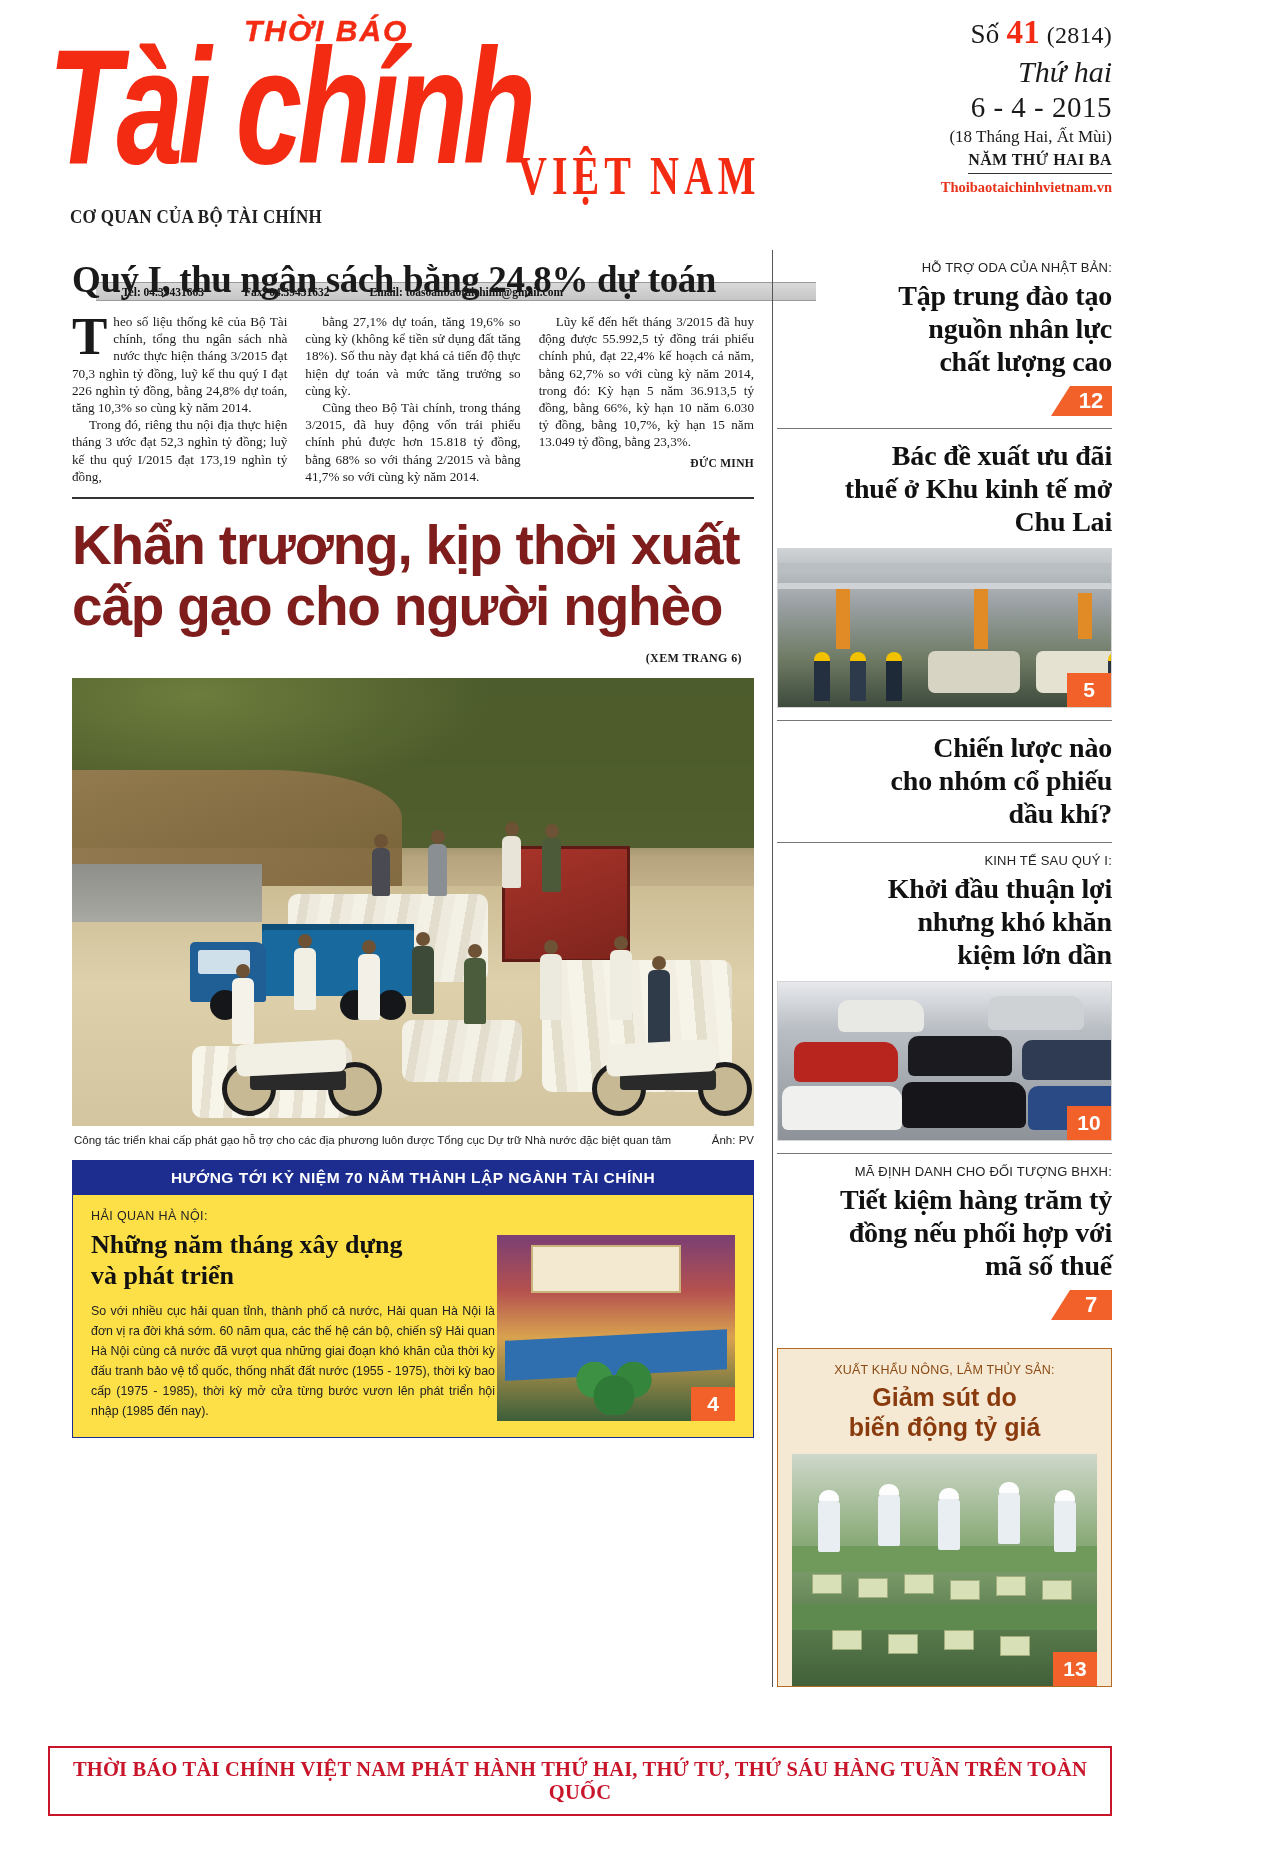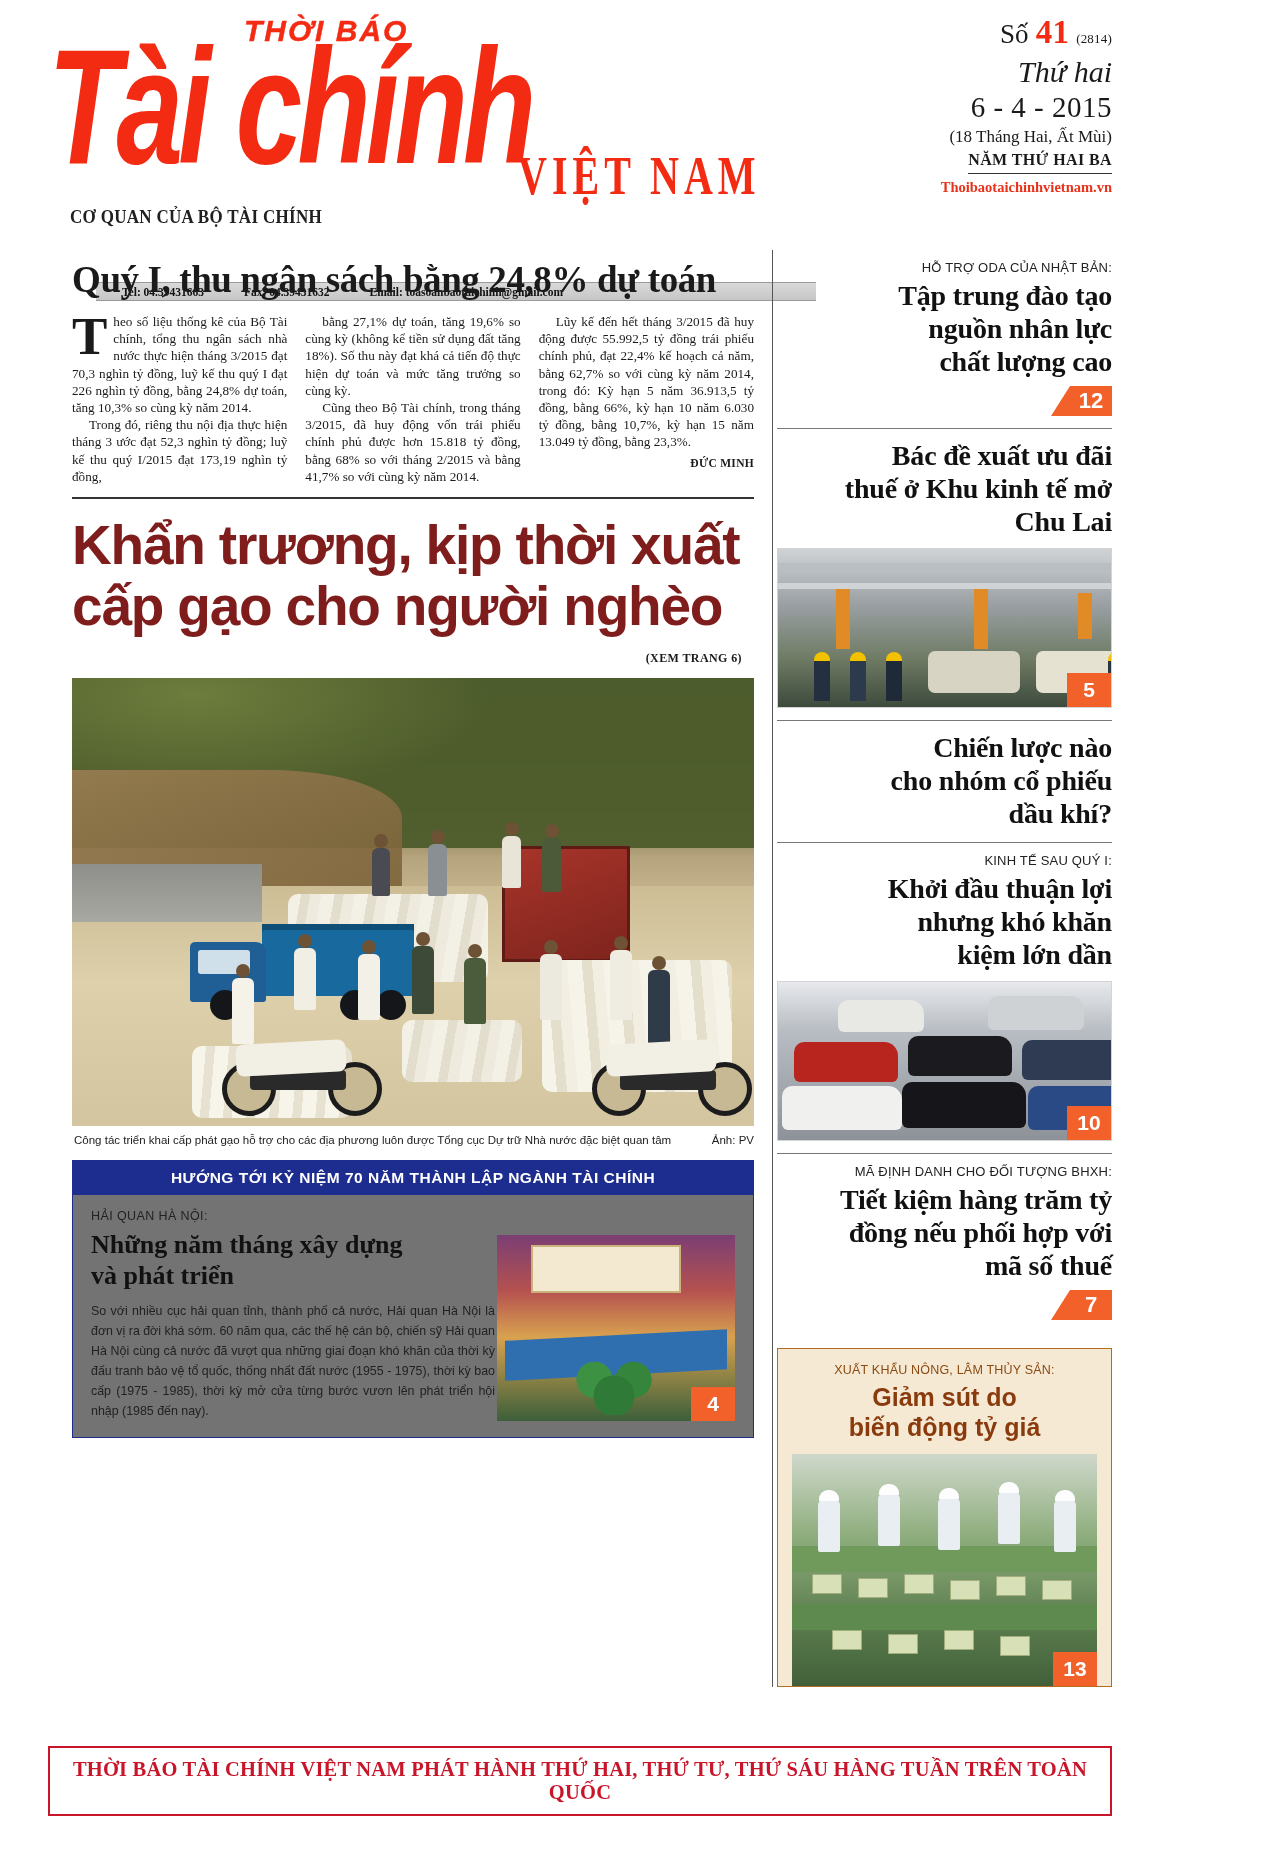--- a/index.html
+++ b/index.html
@@ -48,21 +48,21 @@
     font-size: 17px; font-weight: 600; letter-spacing: 0.3px;
     color: #202020;
     transform: scaleY(1.12); transform-origin: left top;
   }
   .head-right {
     position: absolute; right: 0; top: 14px;
     width: 310px; text-align: right;
   }
   .issue-line { font-size: 27px; letter-spacing: 0.2px; }
   .issue-line .num { color: #f42b13; font-weight: bold; font-size: 33px; }
-  .issue-line .paren { font-size: 13px; }
+  .issue-line .paren { font-size: 24px; }
   .weekday { font-size: 30px; font-style: italic; margin-top: 4px; }
   .datefull { font-size: 29px; margin-top: 2px; letter-spacing: 0.5px; }
   .lunar { font-size: 17px; margin-top: 3px; }
   .yearno {
     font-size: 16px; font-weight: bold; letter-spacing: 0.4px;
     margin-top: 4px; padding-bottom: 4px;
     border-bottom: 1.5px solid #333; display: inline-block;
   }
   .website {
     font-family: "Liberation Serif", serif;
@@ -143,21 +143,21 @@
   .moto .wh { position:absolute; bottom:0; width:54px; height:54px; border-radius:50%; border:5px solid #1c1c1c; background:#c7b994; }
   .moto .body { position:absolute; bottom:26px; left:28px; width:96px; height:20px; background:#2a2a2a; border-radius:4px; }
   .moto .load { position:absolute; bottom:42px; left:14px; width:110px; height:32px; background:#f2efe4; border-radius:8px; transform:rotate(-3deg); }
   .caption { font-family:"Liberation Sans", sans-serif; font-size:11.5px; color:#222; padding:8px 0 0 2px; display:flex; justify-content:space-between; width:682px; }
 
   
   .feature { margin-top: 14px; width: 682px; border:1.5px solid #1d2d8f; }
   .feature-head { background:#1d2d8f; color:#fff; text-align:center;
       font-family:"Liberation Sans", sans-serif; font-weight:bold; font-size:15.5px;
       letter-spacing:.5px; padding:8px 0; }
-  .feature-body { background:#737373; padding:14px 18px 16px 18px; display:flex; gap:2px; }
+  .feature-body { background:#fde047; padding:14px 18px 16px 18px; display:flex; gap:2px; }
   .fb-left { flex:1; }
   .f-kicker { font-family:"Liberation Sans", sans-serif; font-size:12.5px; letter-spacing:.4px; color:#222; }
   .f-title { font-size:26px; font-weight:bold; line-height:31px; margin-top:6px; color:#111; }
   .f-text { font-family:"Liberation Sans", sans-serif; font-size:12.4px; line-height:20px; margin-top:10px; color:#222; text-align:justify; }
   .f-photo { position:relative; width:238px; height:186px; align-self:flex-end; overflow:hidden;
       background:linear-gradient(180deg,#7a3f74,#b5514f 30%,#d8a24f 55%,#3c5f3a 100%); }
   .fp-table { position:absolute; left:8px; bottom:46px; width:222px; height:40px; background:#2f6fb0; transform:skewY(-3deg); }
   .fp-banner { position:absolute; left:34px; top:10px; width:150px; height:48px; background:#f2e9d0; border:2px solid #c9b37a; }
   .fp-plant { position:absolute; left:78px; bottom:6px; width:78px; height:64px;
       background:radial-gradient(circle at 50% 70%, #2f7a37 0 34%, transparent 35%),

